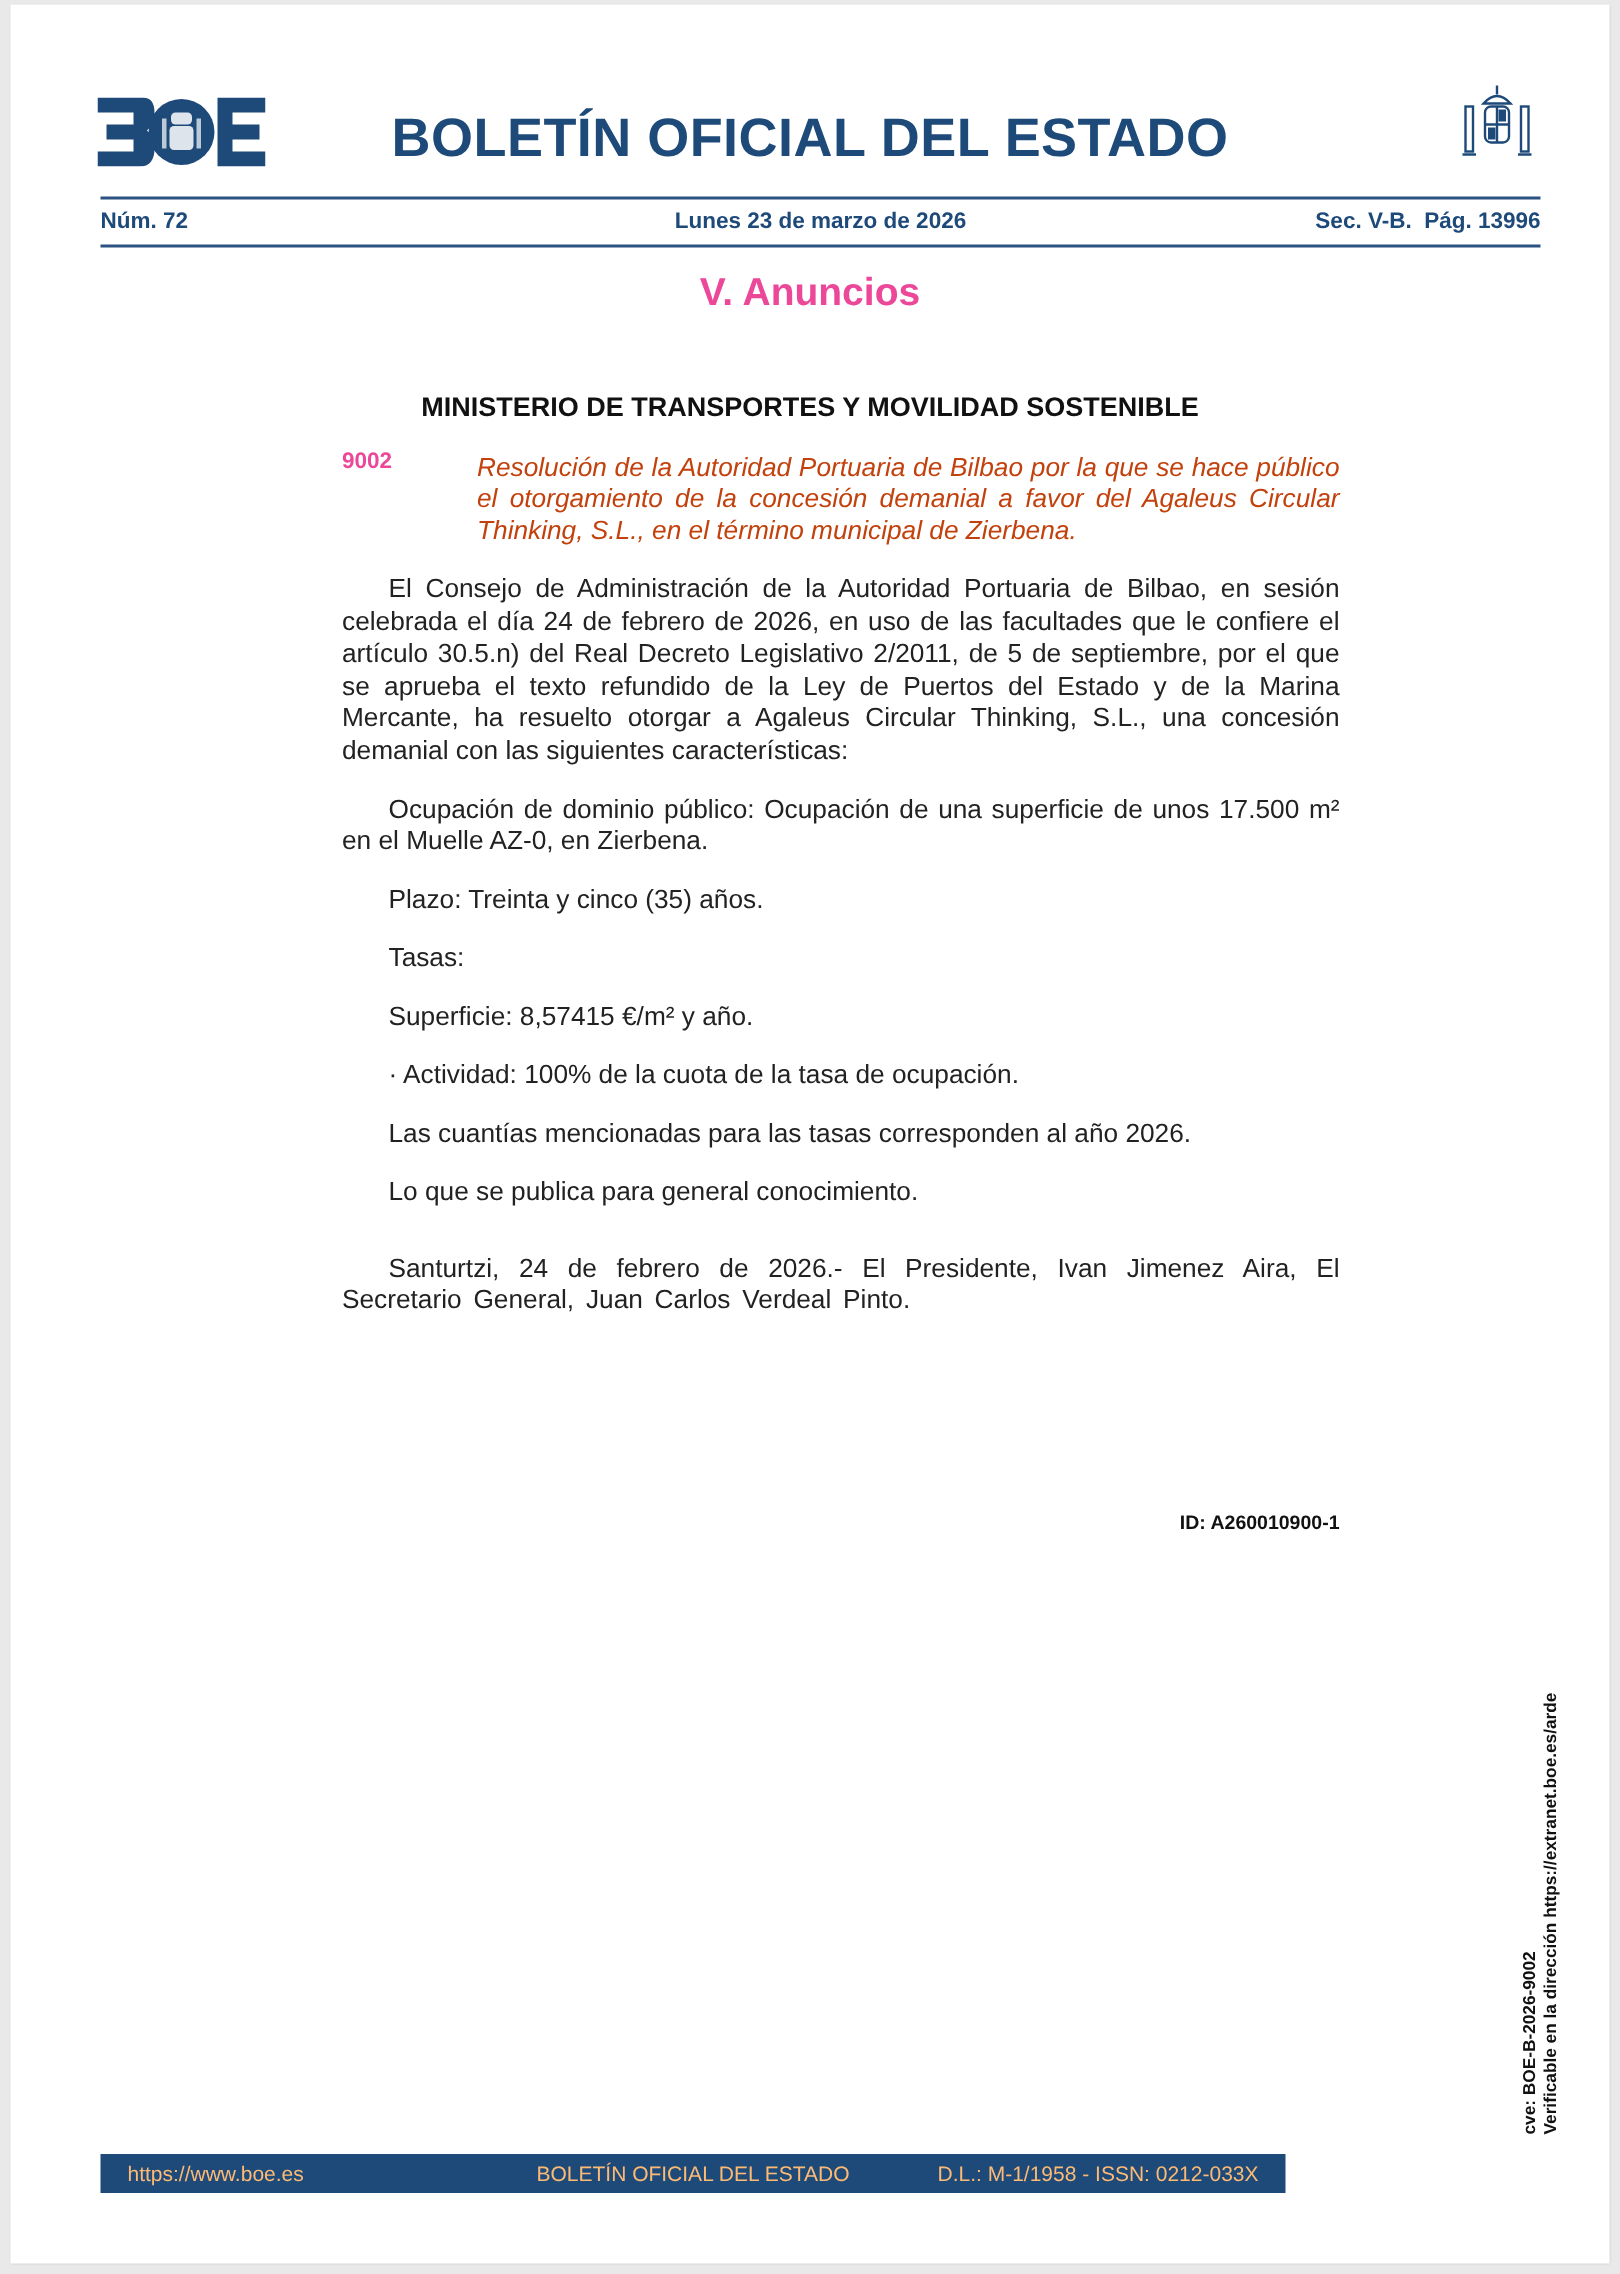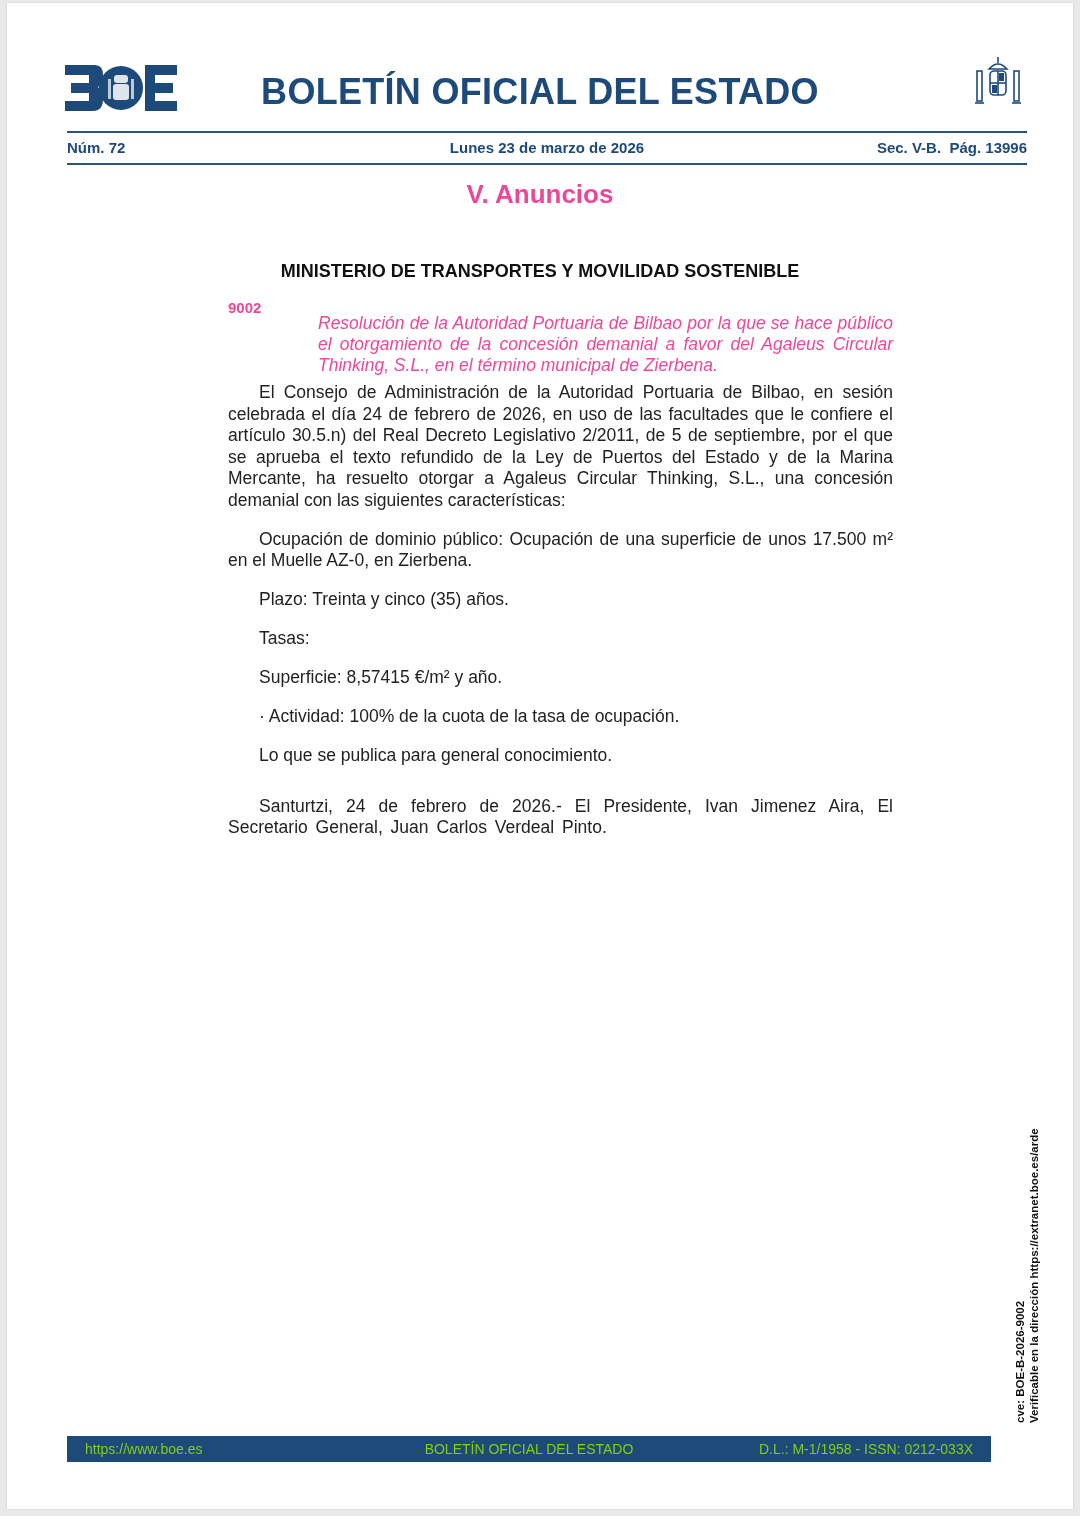--- a/index.html
+++ b/index.html
@@ -46,42 +46,42 @@
   .ministry {
     position: absolute; left: 0; right: 0; top: 258px; text-align: center;
     font-size: 18px; font-weight: bold; color: #111;
   }
   .anuncio-num {
     position: absolute; left: 221px; top: 296px;
     font-size: 15px; font-weight: bold; color: #ec4899;
   }
   .anuncio-title {
     position: absolute; left: 311px; top: 298px; width: 575px;
-    font-size: 17.5px; font-style: italic; color: #ec4899;
-    line-height: 21px; text-align: justify; text-align-last: left; margin-top: 12px;
+    font-size: 17.5px; font-style: italic; color: #c2410c;
+    line-height: 21px; text-align: justify; text-align-last: left;
   }
   .body {
     position: absolute; left: 221px; top: 379px; width: 665px;
     font-size: 17.5px; color: #222; line-height: 21.5px;
   }
   .body p { margin: 0 0 17.5px 0; text-indent: 31px; text-align: justify; }
   .body p.last-left { text-align-last: left; }
   .id-line {
     position: absolute; left: 221px; width: 665px; top: 1004px;
     text-align: right; font-size: 13px; font-weight: bold; color: #111;
   }
   .side {
     position: absolute; left: 1006px; top: 1420px;
     transform: rotate(-90deg); transform-origin: left top;
     font-size: 11.5px; font-weight: bold; color: #111; line-height: 14px;
     white-space: nowrap;
   }
   .footer {
-    position: absolute; left: 60px; top: 1433px; width: 924px; height: 26px;
-    background: #1e4a7a; color: #84cc16; font-size: 14px;
+    position: absolute; left: 60px; top: 1433px; width: 790px; height: 26px;
+    background: #1e4a7a; color: #fdba74; font-size: 14px;
   }
   .footer span { position: absolute; top: 5px; }
   .footer .url { left: 18px; }
   .footer .mid { left: 0; right: 0; text-align: center; }
   .footer .dl { right: 18px; }
 </style>
 </head>
 <body>
 
 <div class="page">
@@ -131,24 +131,26 @@
   <div class="anuncio-num">9002</div>
   <div class="anuncio-title">Resolución de la Autoridad Portuaria de Bilbao por la que se hace público el otorgamiento de la concesión demanial a favor del Agaleus Circular Thinking, S.L., en el término municipal de Zierbena.</div>
 
   <div class="body">
     <p class="last-left">El Consejo de Administración de la Autoridad Portuaria de Bilbao, en sesión celebrada el día 24 de febrero de 2026, en uso de las facultades que le confiere el artículo 30.5.n) del Real Decreto Legislativo 2/2011, de 5 de septiembre, por el que se aprueba el texto refundido de la Ley de Puertos del Estado y de la Marina Mercante, ha resuelto otorgar a Agaleus Circular Thinking, S.L., una concesión demanial con las siguientes características:</p>
     <p class="last-left">Ocupación de dominio público: Ocupación de una superficie de unos 17.500 m² en el Muelle AZ-0, en Zierbena.</p>
     <p>Plazo: Treinta y cinco (35) años.</p>
     <p>Tasas:</p>
     <p>Superficie: 8,57415 €/m² y año.</p>
     <p>· Actividad: 100% de la cuota de la tasa de ocupación.</p>
+    <p>Las cuantías mencionadas para las tasas corresponden al año 2026.</p>
     <p style="margin-bottom:29px">Lo que se publica para general conocimiento.</p>
     <p class="last-left" style="word-spacing:3px">Santurtzi, 24 de febrero de 2026.- El Presidente, Ivan Jimenez Aira, El Secretario General, Juan Carlos Verdeal Pinto.</p>
   </div>
 
+  <div class="id-line">ID: A260010900-1</div>
 
   <div class="side">
     <div>cve: BOE-B-2026-9002</div>
     <div>Verificable en la dirección https://extranet.boe.es/arde</div>
   </div>
 
   <div class="footer">
     <span class="url">https://www.boe.es</span>
     <span class="mid">BOLETÍN OFICIAL DEL ESTADO</span>
     <span class="dl">D.L.: M-1/1958 - ISSN: 0212-033X</span>

